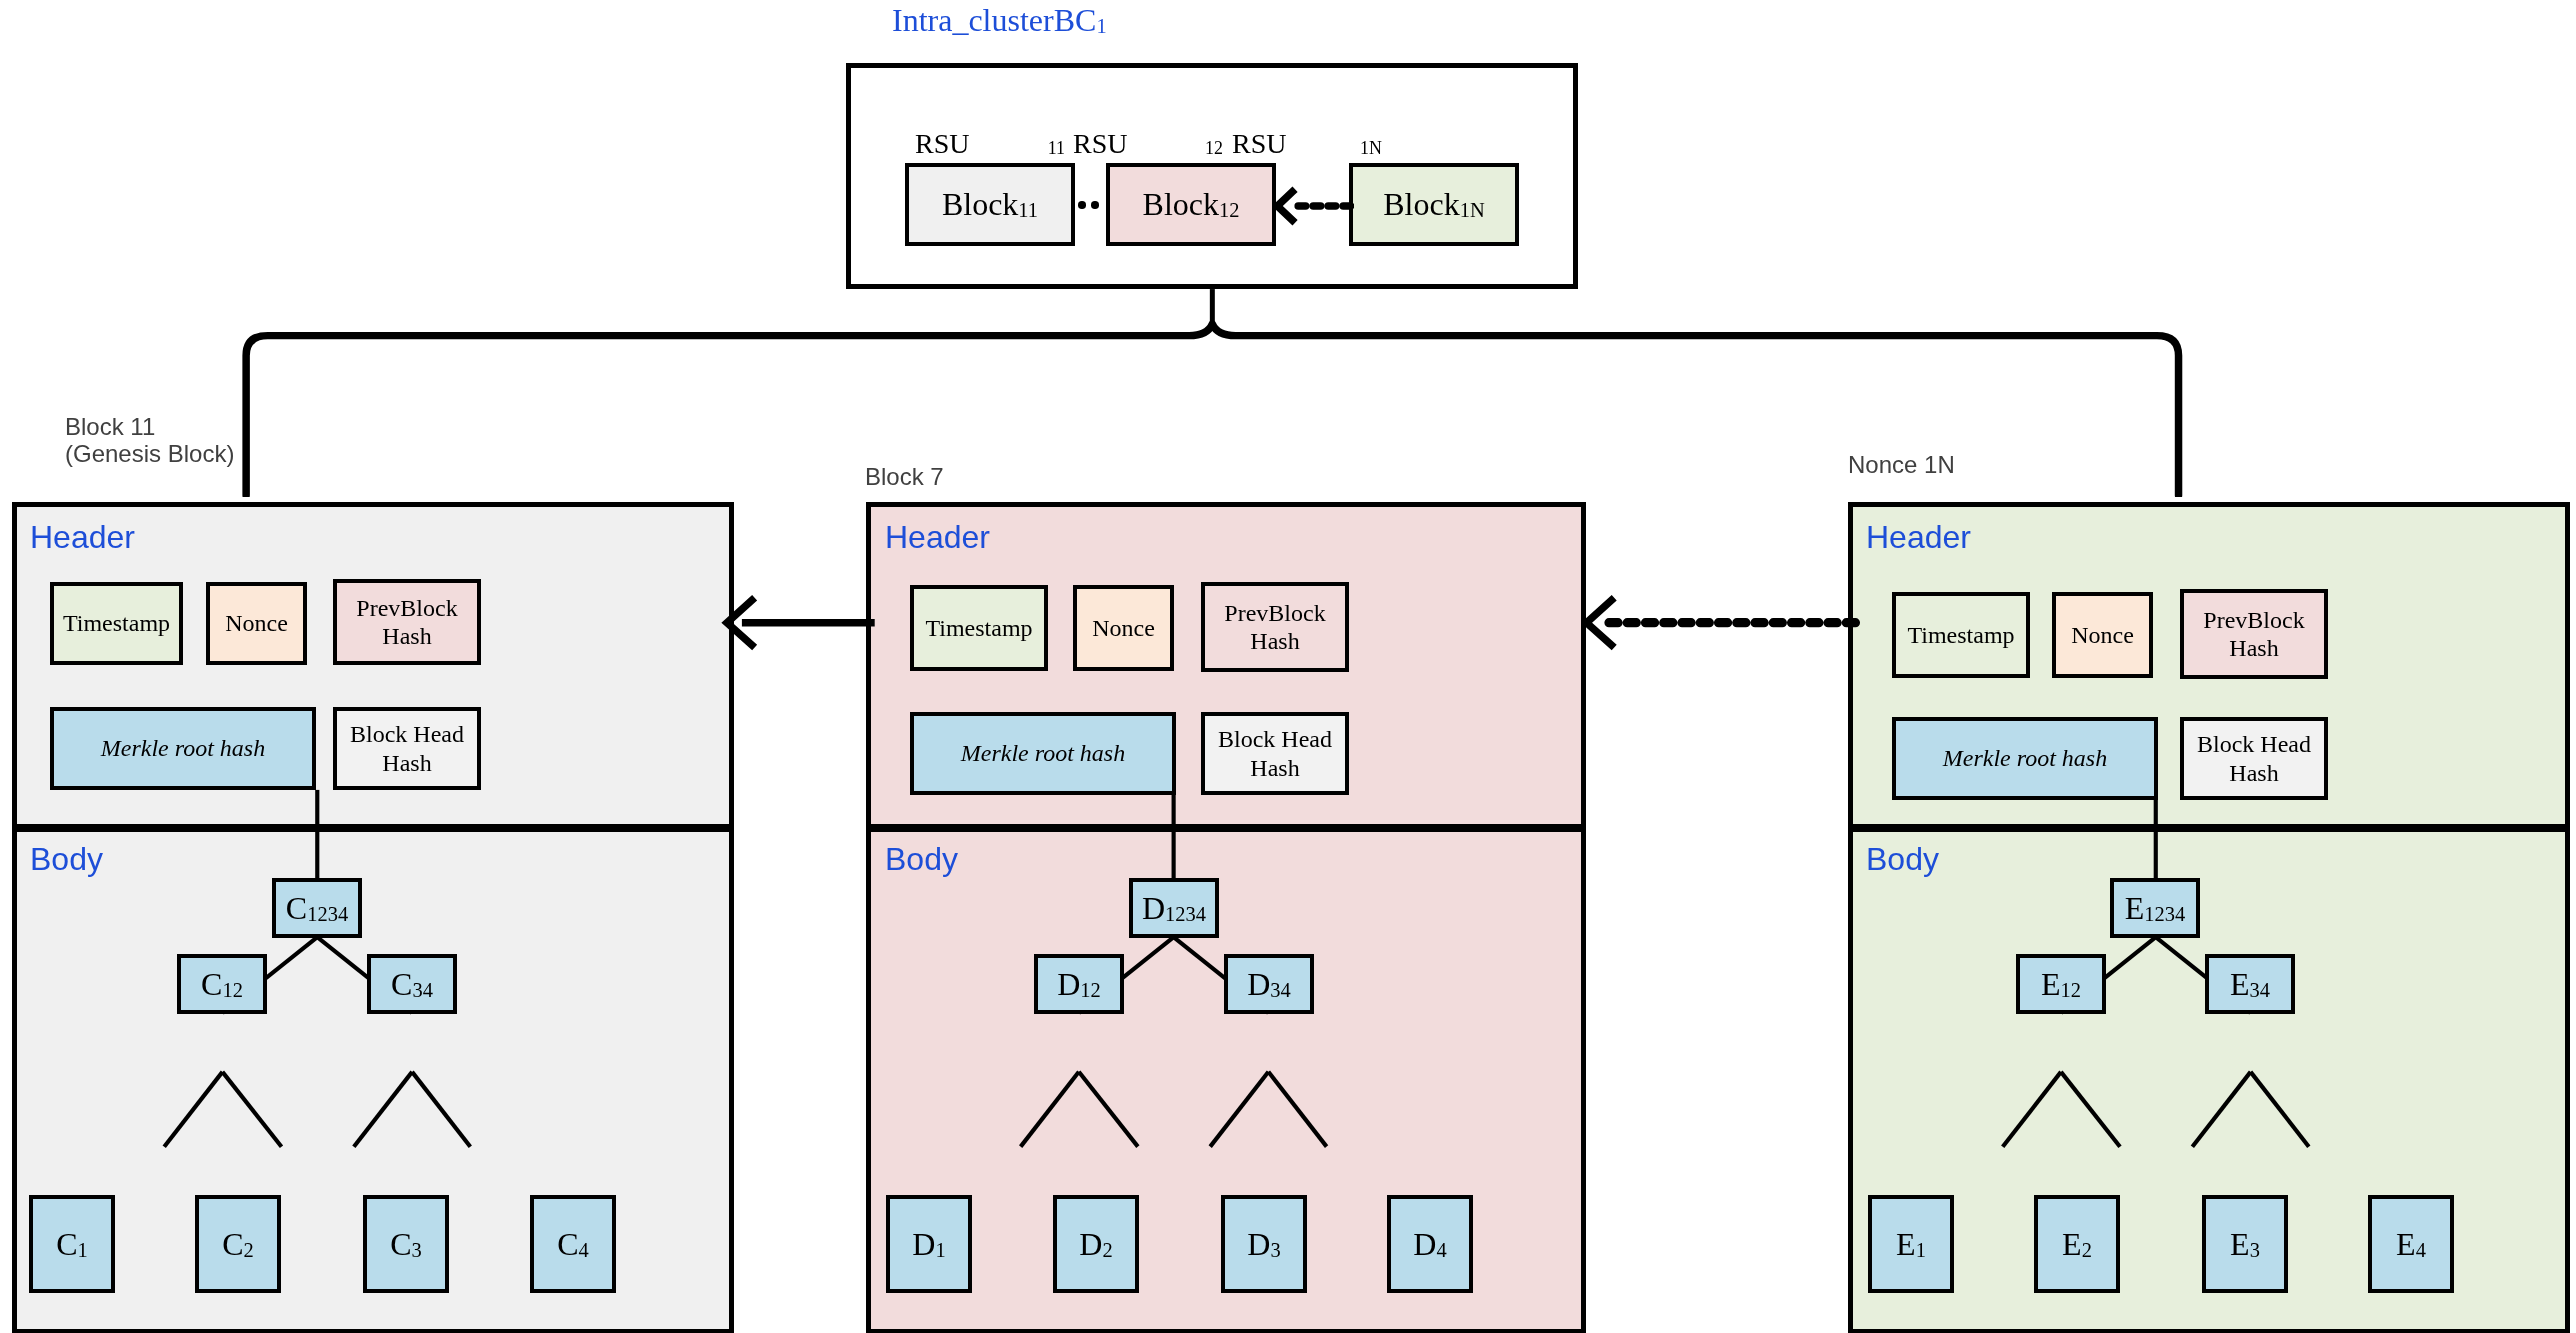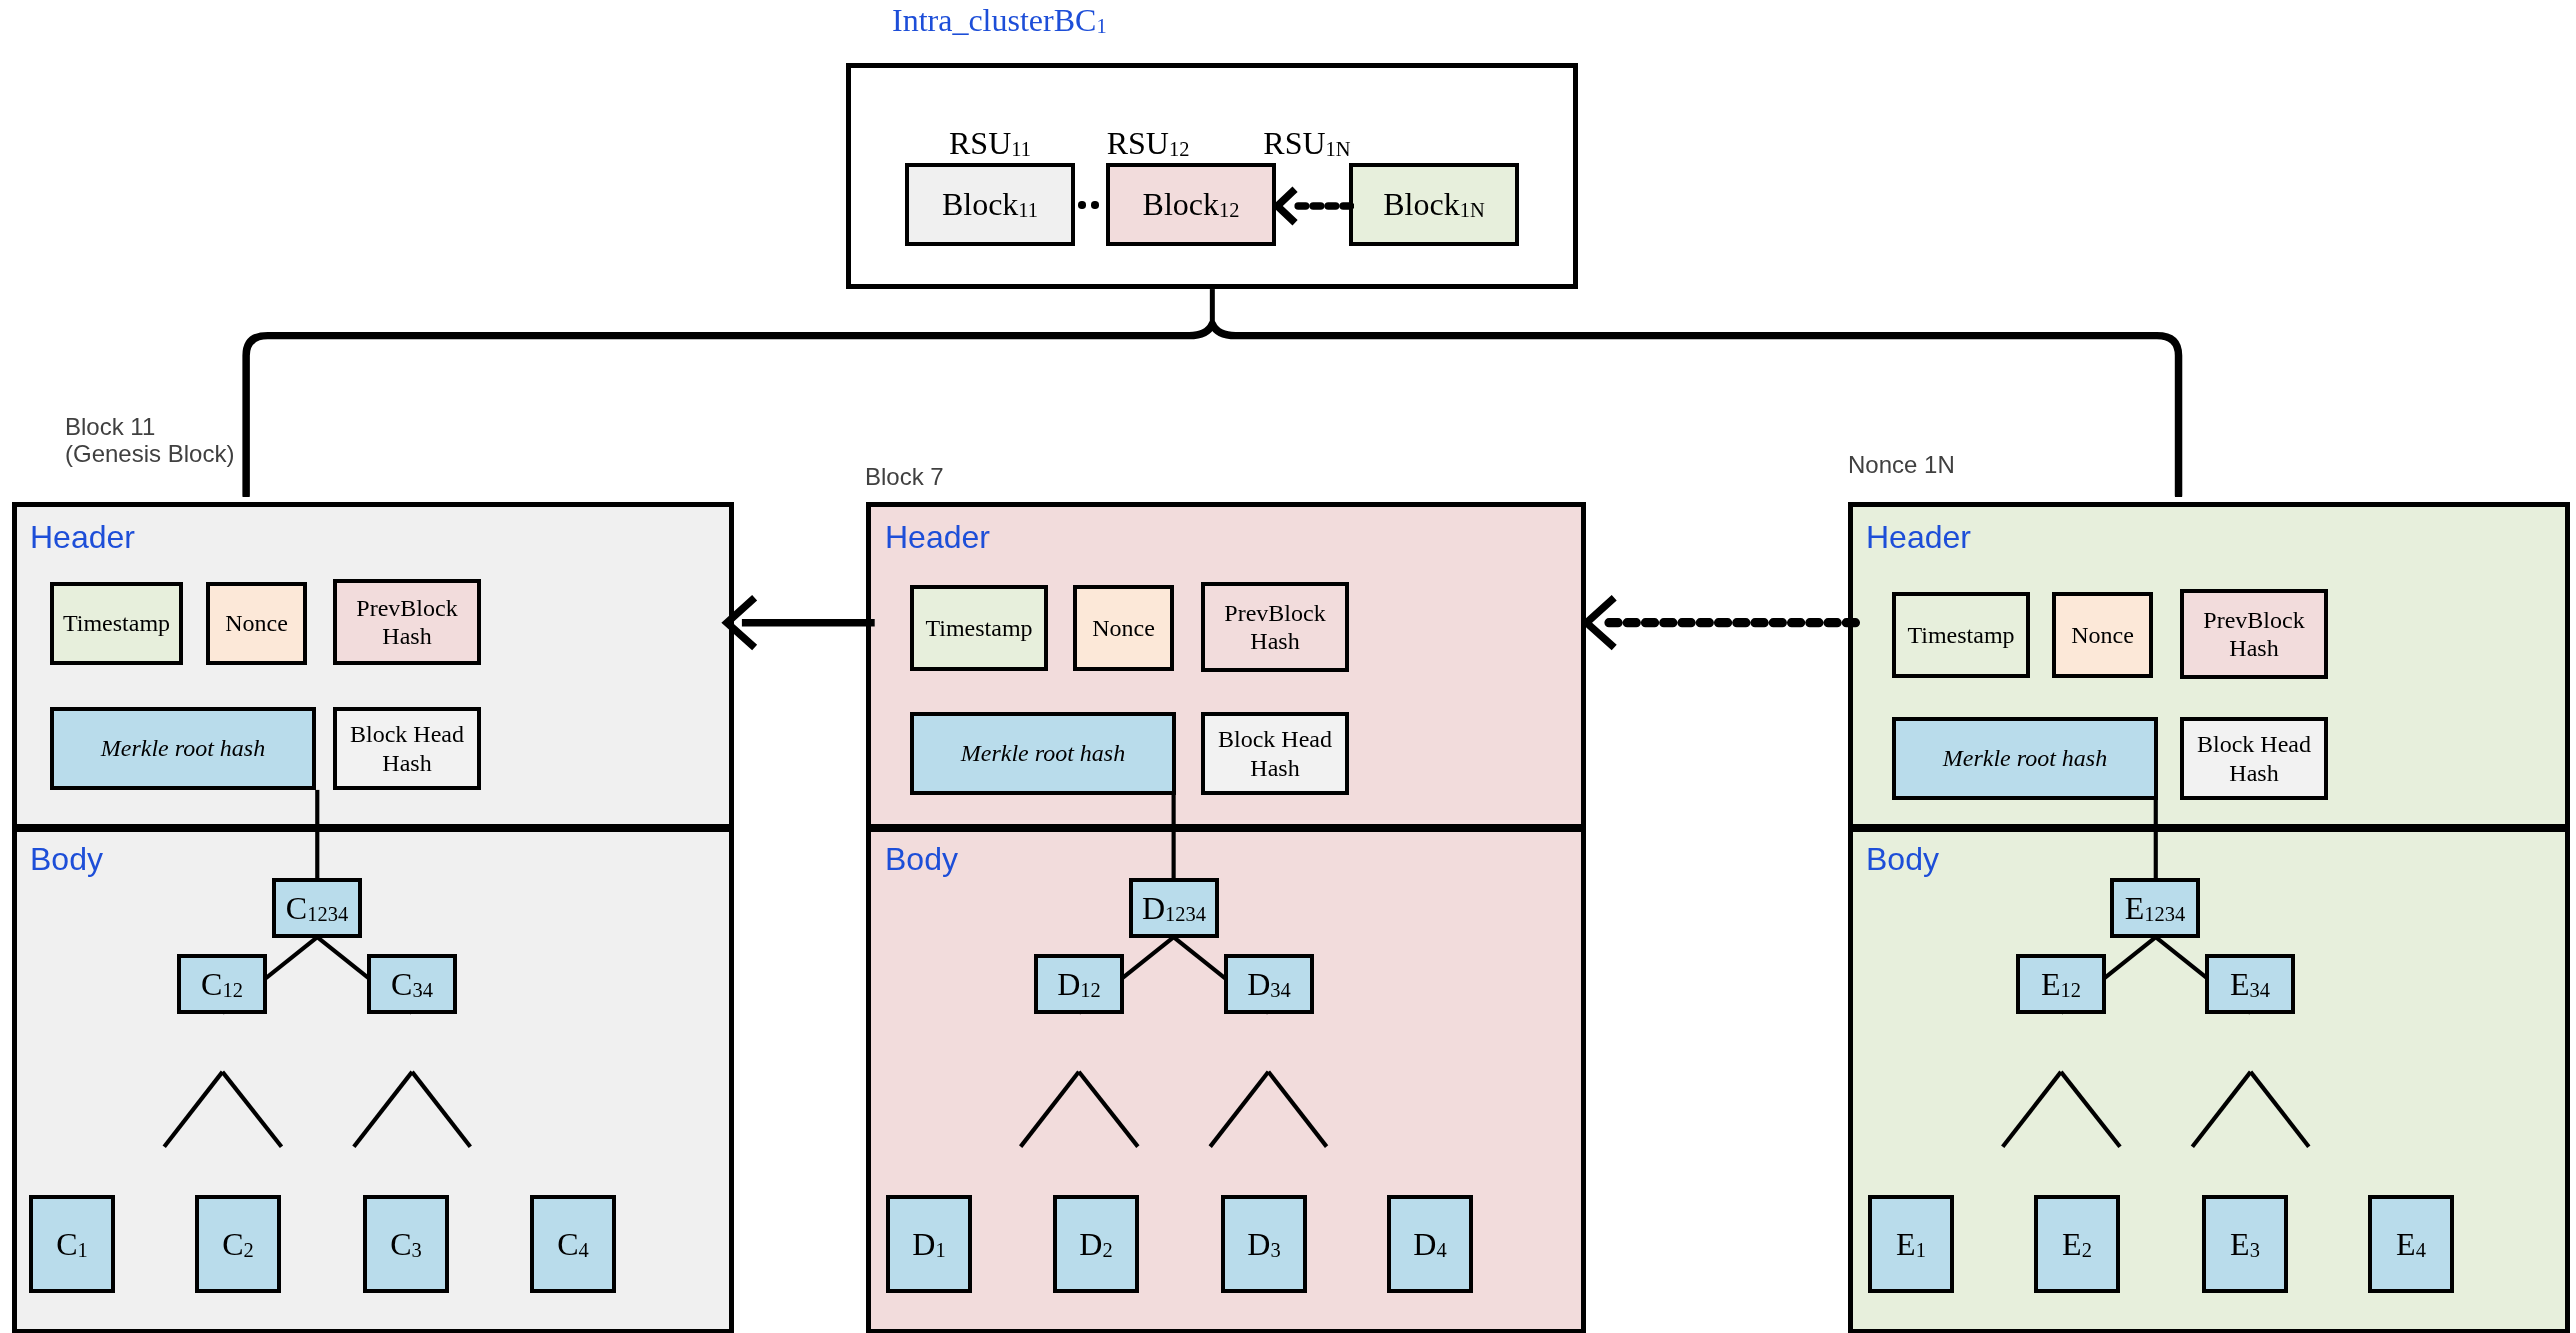--- a/index.html
+++ b/index.html
@@ -22,22 +22,22 @@
   #cluster-title {
     left: 850px; top: 1.7px; width: 516px; height: 38px;
     font-size: 32px; color: #1d4ed8;
     display: flex; align-items: center; margin-left: 42px;
   }
   #cluster-panel {
     left: 846px; top: 63px; width: 732px; height: 226px;
     border: 5px solid #000; background: #ffffff;
   }
   .rsu-label {
-    font-size: 32px; color: #000;
-    display: flex; align-items: center; justify-content: center;
+    font-size: 28px; color: #000;
+    display: flex; align-items: center; justify-content: space-between;
   }
   .mini-block {
     border: 4.2px solid #000;
     display: flex; align-items: center; justify-content: center;
     font-size: 32px; color: #000;
   }
   sub { font-size: 0.64em; vertical-align: baseline; position: relative; top: 0.30em; }
 
   
   .dot3 {

